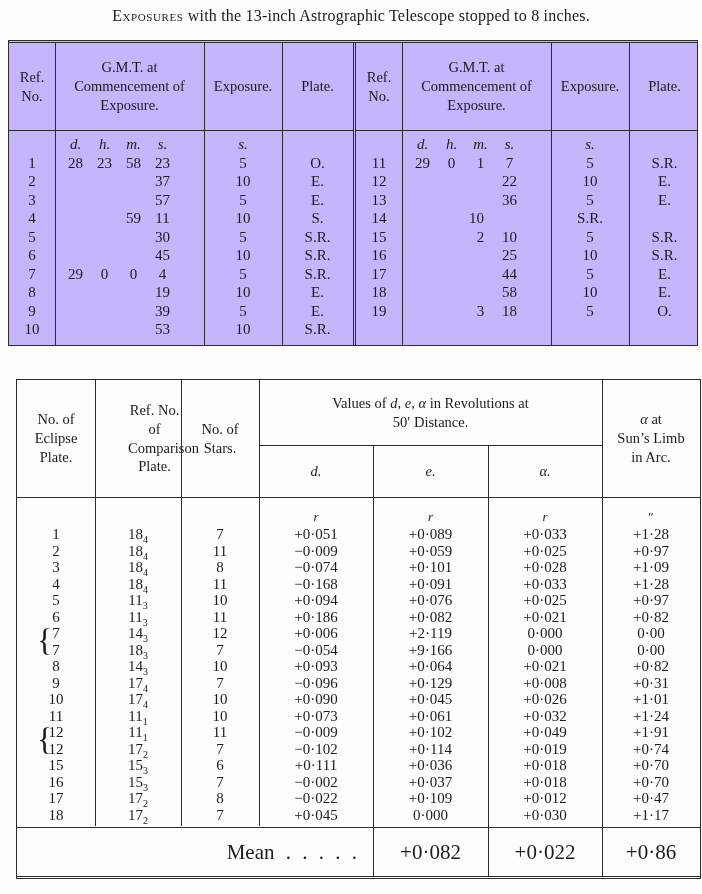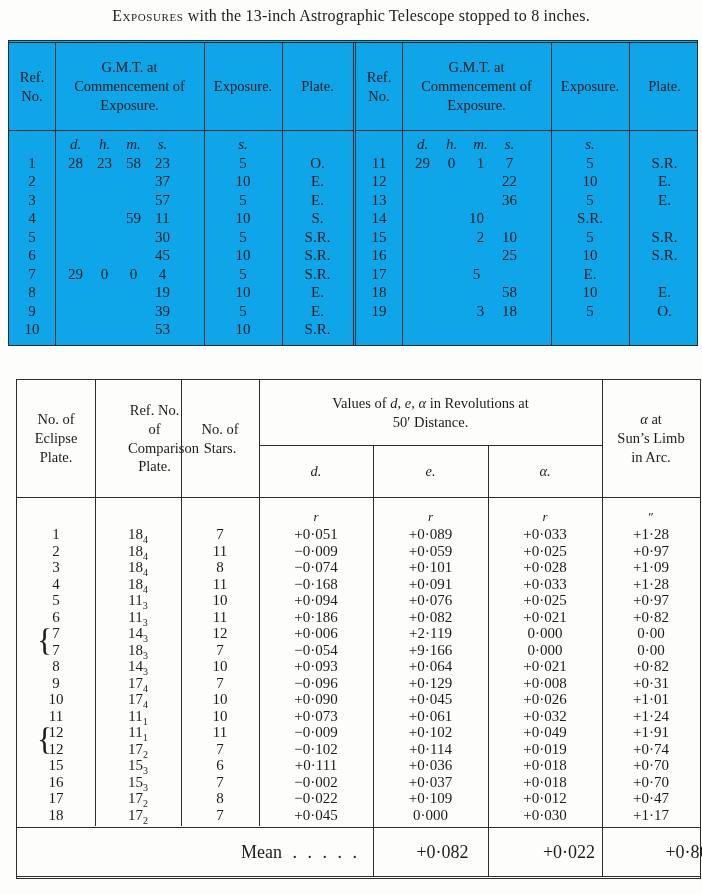--- a/index.html
+++ b/index.html
@@ -11,21 +11,21 @@
   }
   .page { position:relative; width:702px; height:894px; overflow:hidden; }
 
   
   .title { position:absolute; top:7px; left:0; width:100%; text-align:center;
            font-size:16px; letter-spacing:.2px; }
   .title .sc { font-variant: small-caps; letter-spacing:.6px; }
 
   
   .t1 { position:absolute; left:8px; top:40px; display:flex;
-        border:1px solid #2c2c2c; border-top:3px double #2c2c2c; background:#0ea5e9; }
+        border:1px solid #2c2c2c; border-top:3px double #2c2c2c; background:#c4b5fd; }
   .t1-half { position:relative; width:344px; }
   .t1-half.right { border-left:3px double #2c2c2c; }
   .t1-header { display:grid; grid-template-columns:46px 149px 78px 71px;
                height:88px; border-bottom:1px solid #2c2c2c;
                align-items:center; text-align:center;
                font-size:14.5px; line-height:1.3; white-space:pre-line; }
   .t1-body { padding:4px 0 6px; }
   .t1-row { display:grid; grid-template-columns:46px 149px 78px 71px;
             height:18.5px; line-height:18.5px; font-size:15px; }
   .t1-row .c { text-align:center; }
@@ -53,21 +53,21 @@
   .t2-grid { display:grid; grid-template-columns:78px 86px 78px 114px 115px 114px 98px; }
   .t2-unit { height:18px; line-height:18px; font-size:13px; text-align:center; }
   .t2-unit .rev { font-style:italic; }
   .t2-row { position:relative; height:16.5px; line-height:16.5px; font-size:15px; }
   .t2-row > div { text-align:center; }
   .t2-row sub { font-size:10px; line-height:0; }
   .brace { position:absolute; left:20px; top:0; height:33px; line-height:31px;
            font-size:32px; font-weight:400; color:#1b1b1b; }
 
   .t2-mean { display:grid; grid-template-columns:356px 115px 114px 98px;
-             height:49px; line-height:48px; border-top:1px solid #2c2c2c; font-size:18px;gap:12px; }
+             height:49px; line-height:48px; border-top:1px solid #2c2c2c; font-size:21px; }
   .t2-mean .label { text-align:right; padding-right:16px; word-spacing:6px; }
   .t2-mean .val { text-align:center; }
 
   .t2 .vl { position:absolute; width:1px; background:#2c2c2c; }
   .t2 .vl.v1 { left:78px; }  .t2 .vl.v2 { left:164px; } .t2 .vl.v3 { left:242px; }
   .t2 .vl.v1, .t2 .vl.v2, .t2 .vl.v3 { top:0; height:calc(100% - 50px); }
   .t2 .vl.v4 { left:356px; top:66px; bottom:0; }
   .t2 .vl.v5 { left:471px; top:66px; bottom:0; }
   .t2 .vl.v6 { left:585px; top:0; bottom:0; }
 </style>
@@ -300,20 +300,26 @@
                 <span></span>
                 <span></span>
                 <span></span>
                 <span>25</span>
               </div>
               <div class="c">10</div>
               <div class="c">S.R.</div>
             </div>
             <div class="t1-row">
               <div class="c">17</div>
+              <div class="gmt">
+                <span></span>
+                <span></span>
+                <span></span>
+                <span>44</span>
+              </div>
               <div class="c">5</div>
               <div class="c">E.</div>
             </div>
             <div class="t1-row">
               <div class="c">18</div>
               <div class="gmt">
                 <span></span>
                 <span></span>
                 <span></span>
                 <span>58</span>

